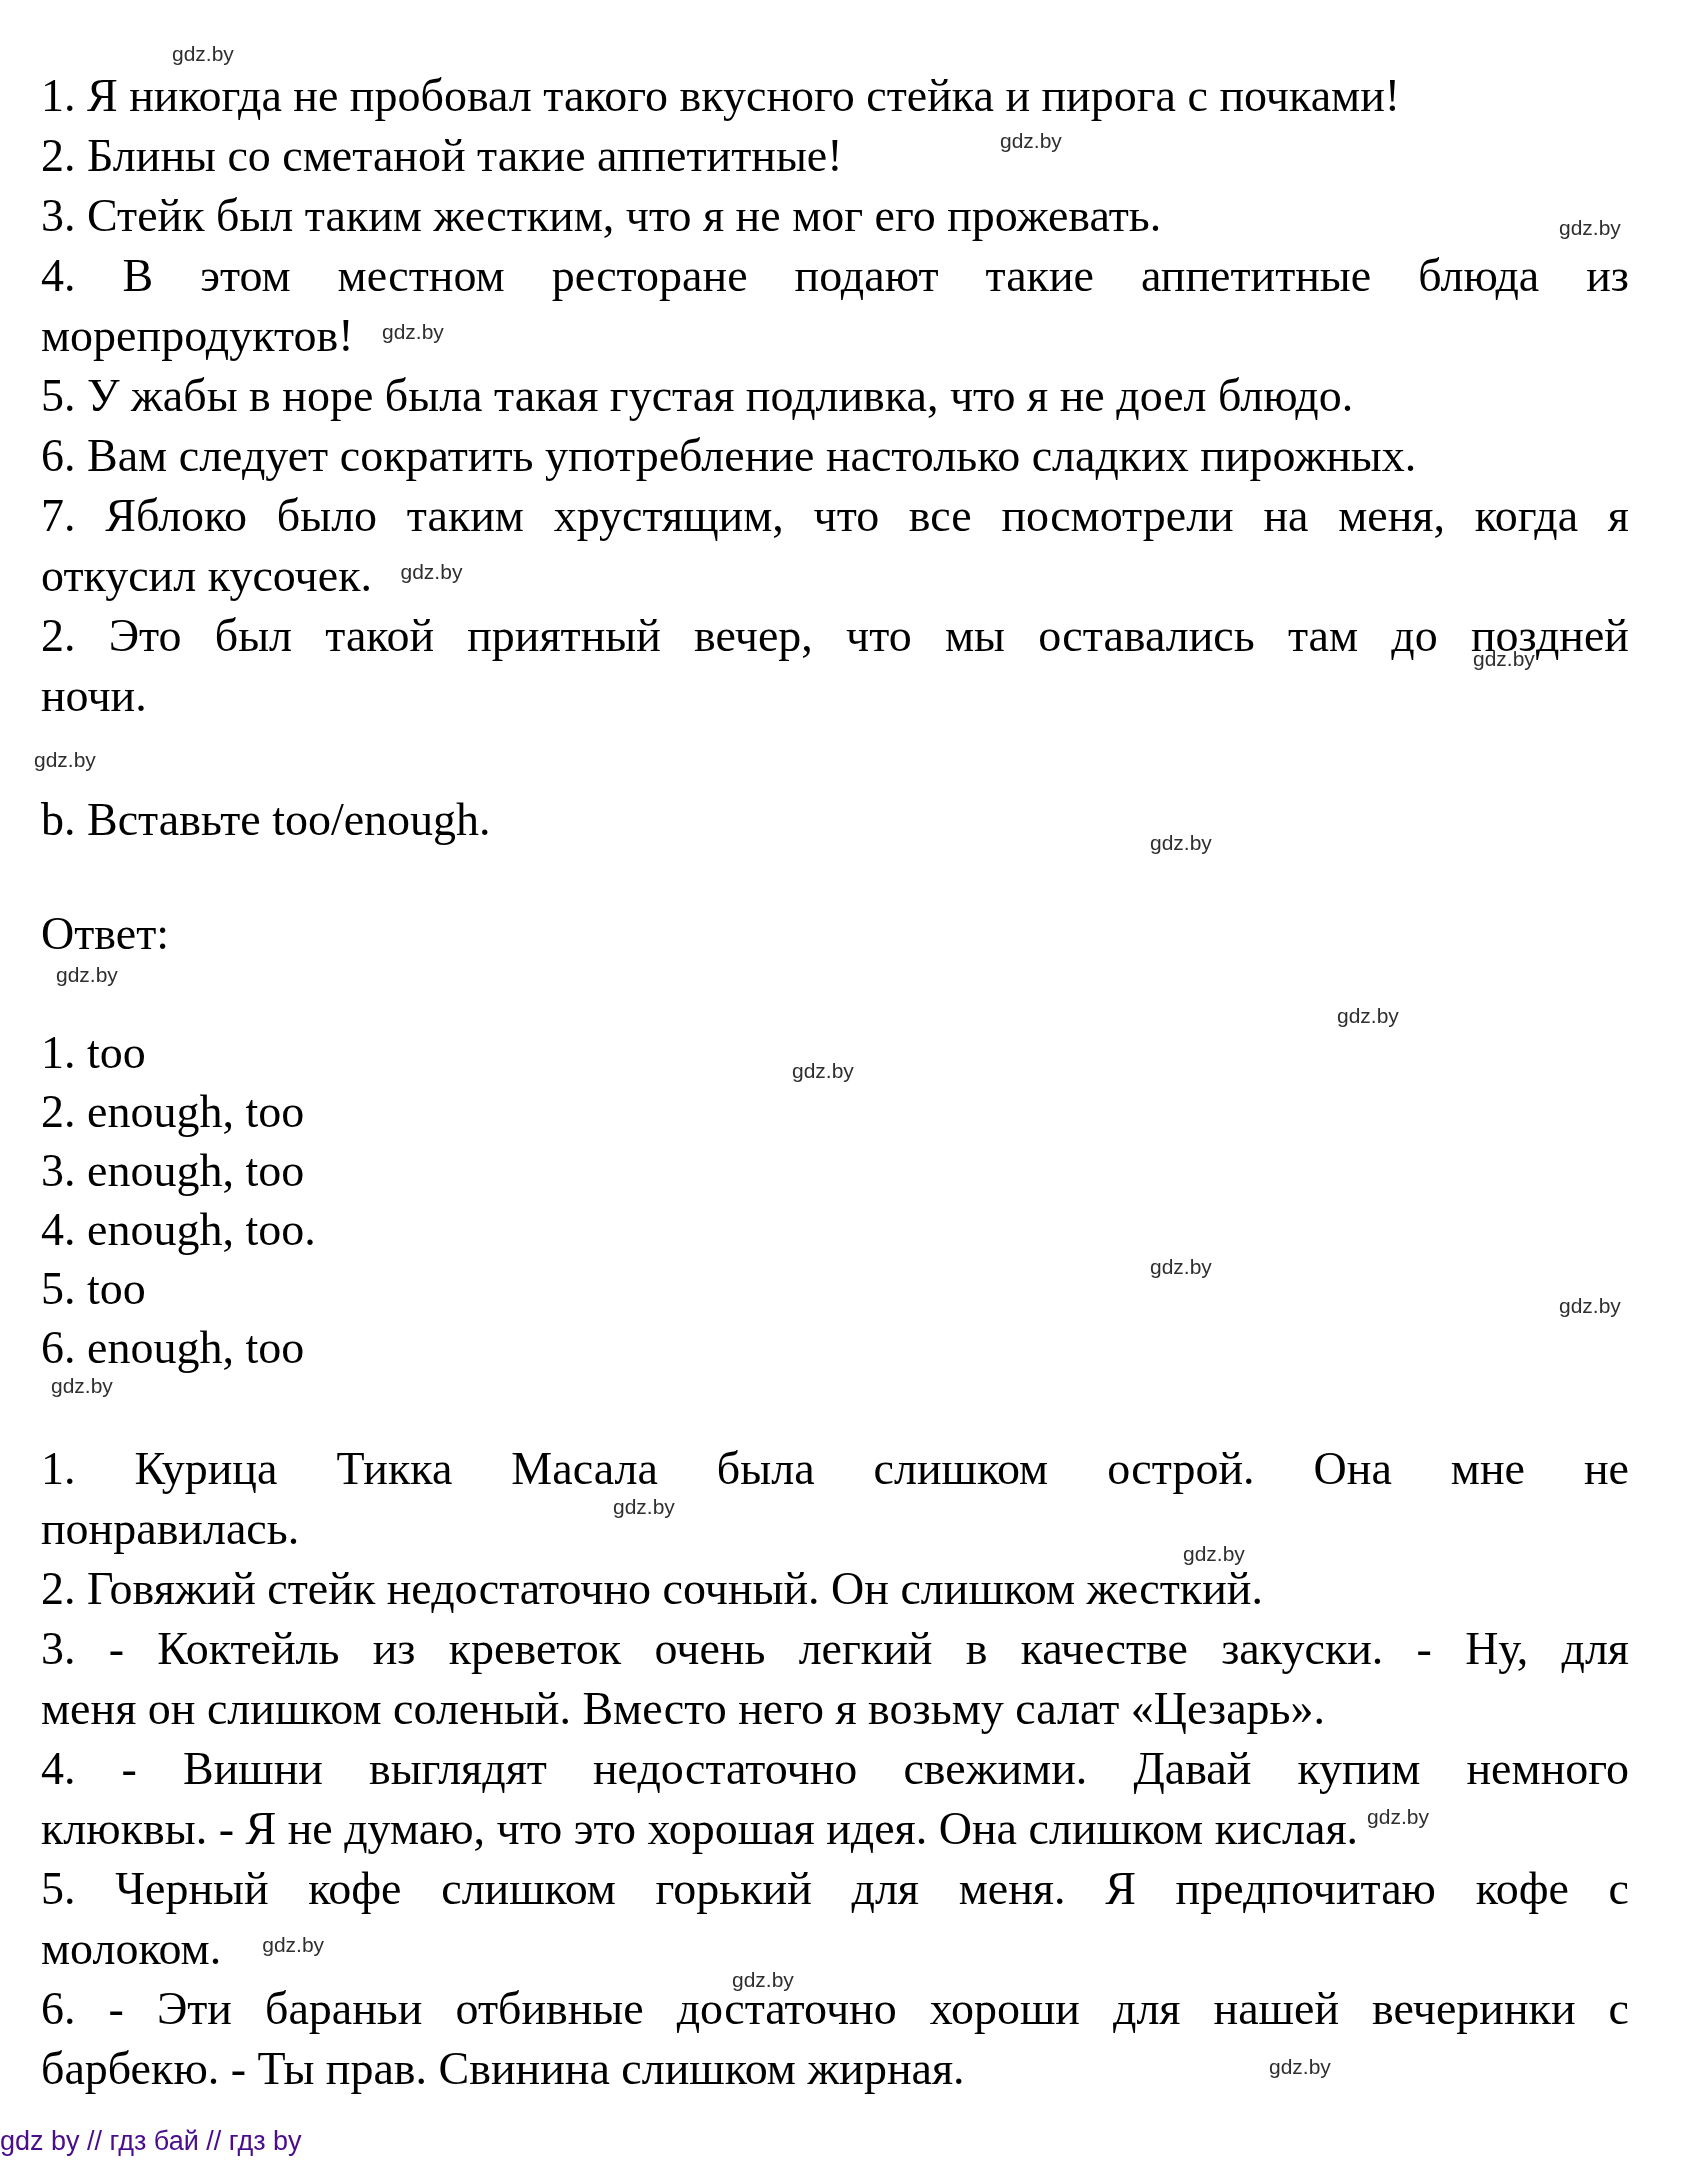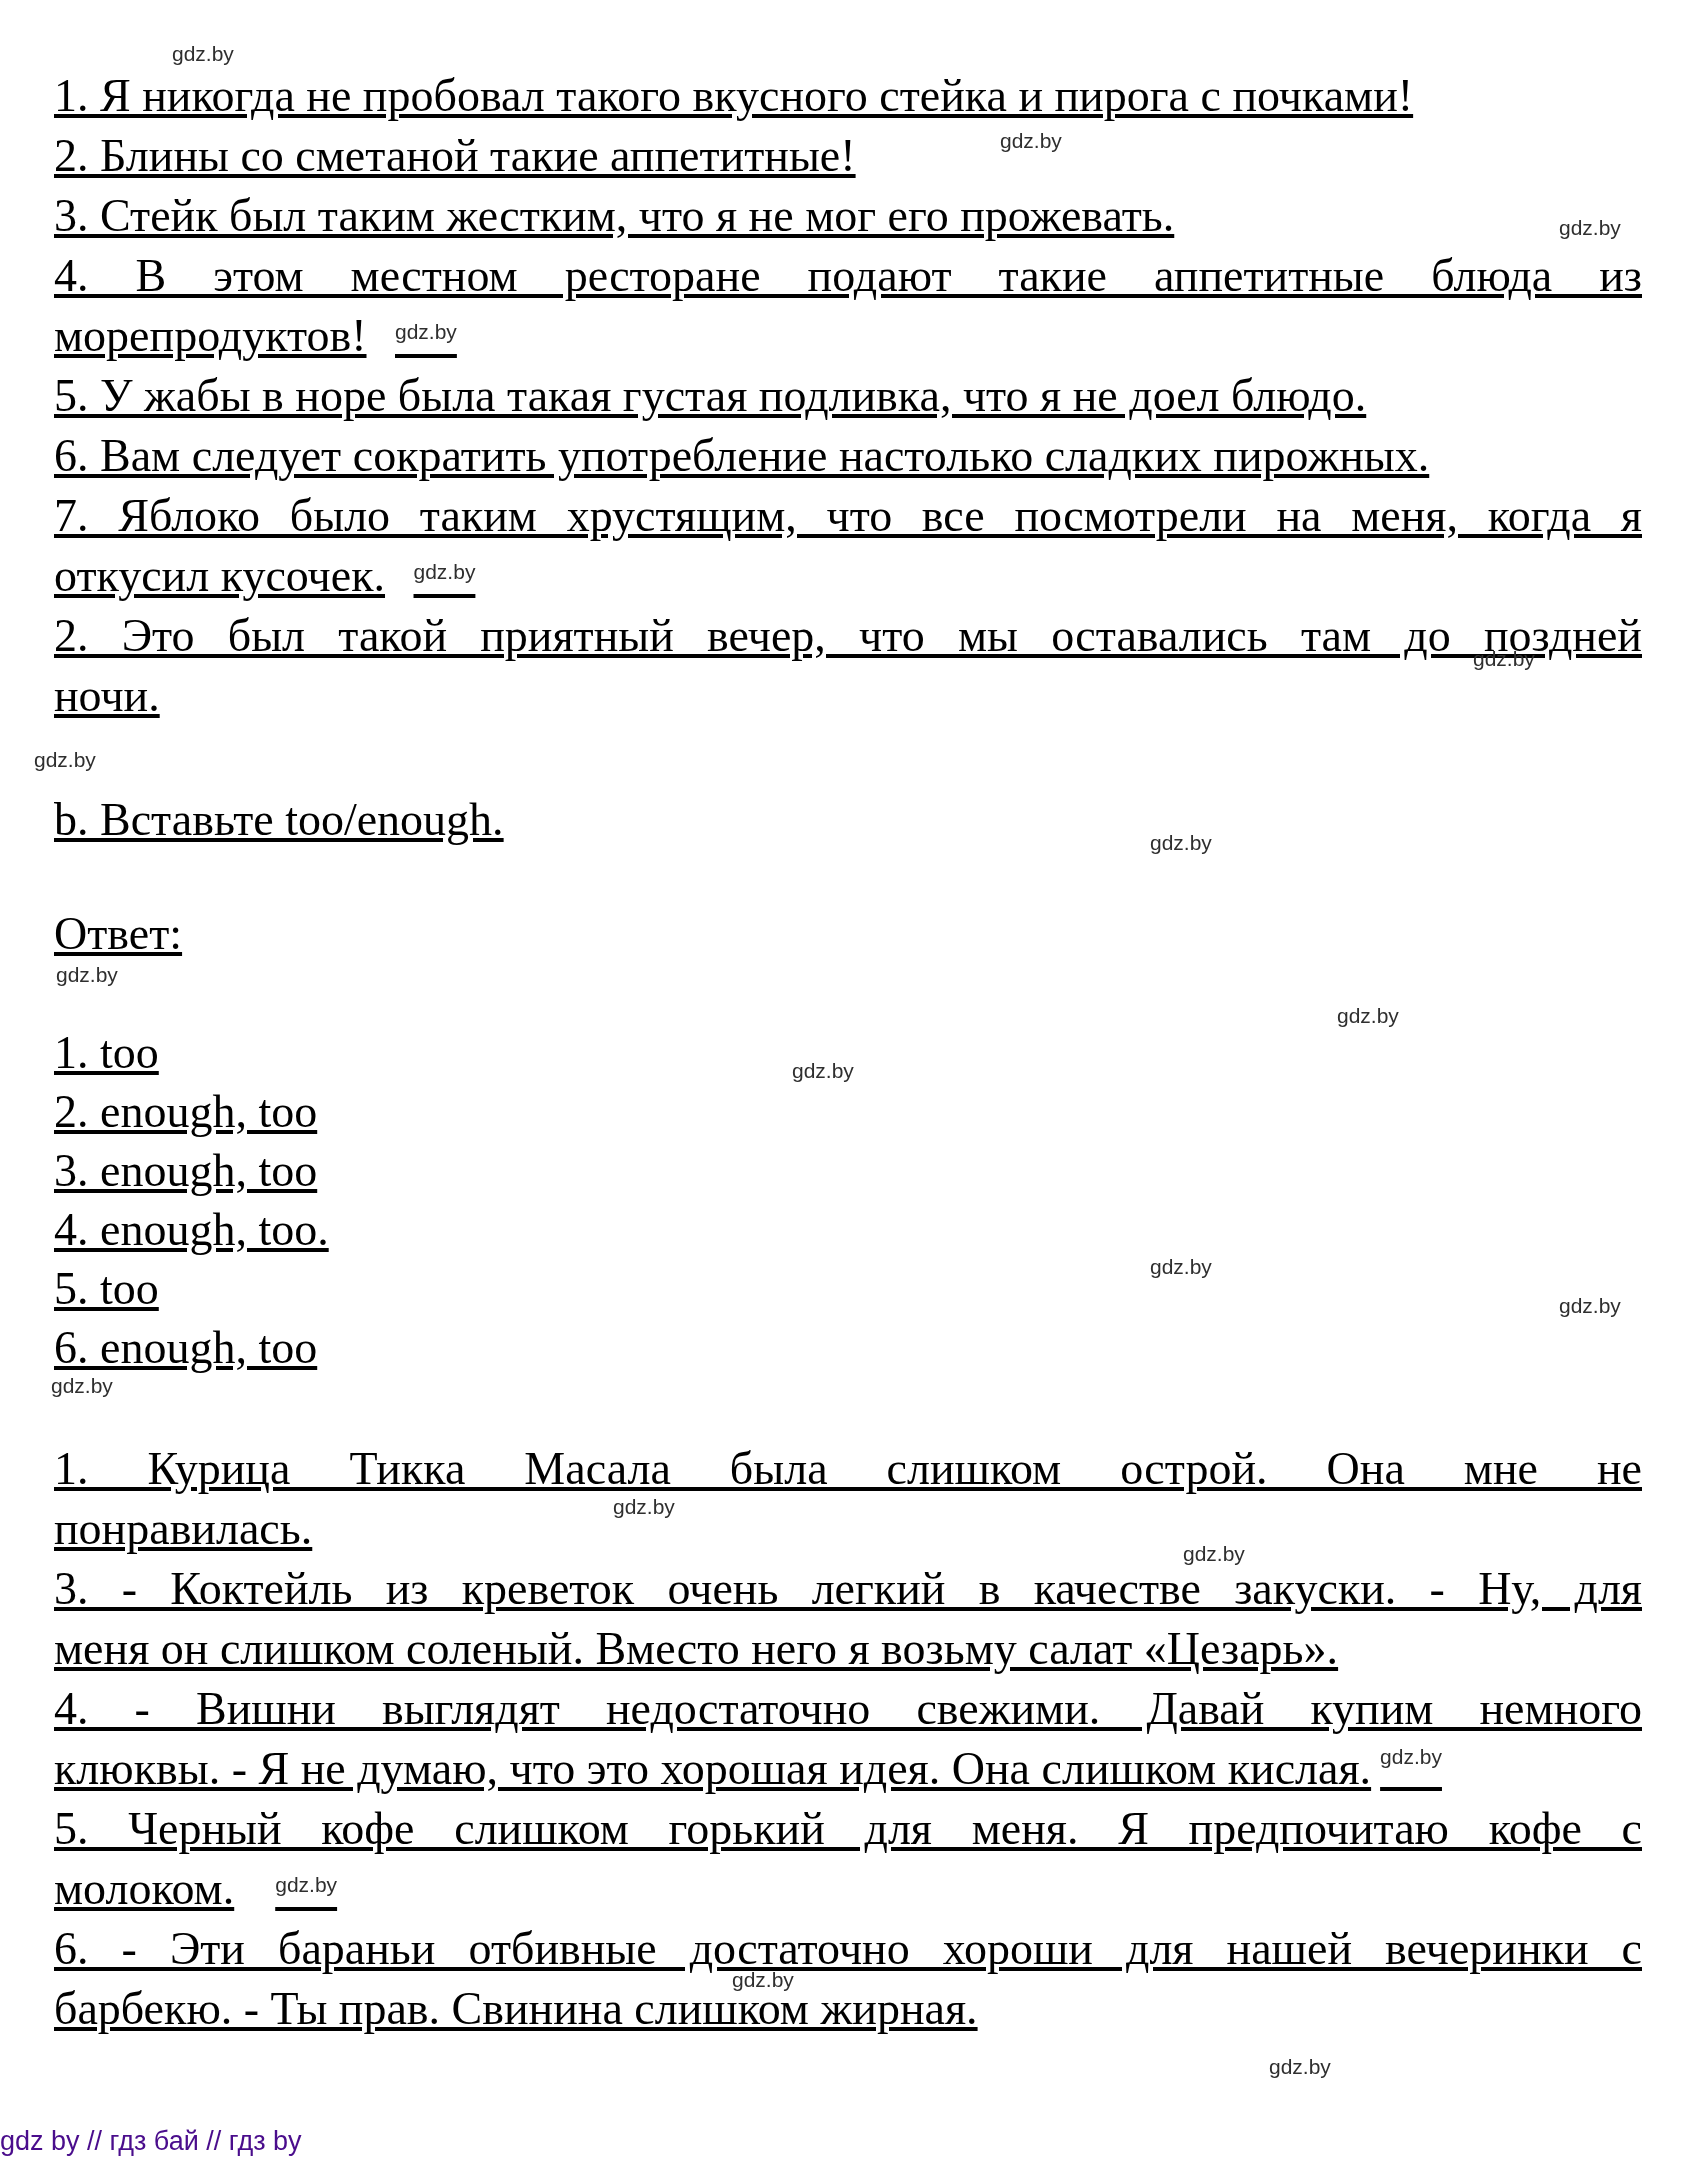--- a/index.html
+++ b/index.html
@@ -7,21 +7,21 @@
     width:1703px;height:2161px;background:#ffffff;position:relative;
     font-family:"Liberation Serif", serif;color:var(--text-black,#000);
     overflow:hidden;
   }
   .page{position:absolute;inset:0;}
   .banner{
     position:absolute;top:1.8px;left:0;width:1703px;text-align:center;
     font-family:"Liberation Sans", sans-serif;font-size:36px;line-height:39px;
     color:var(--banner-green,#33cc33);
   }
-  .textcol{position:absolute;left:54px;width:1588px;text-decoration:underline;}
+  .textcol{position:absolute;left:41px;width:1588px;}
   .sec-a{top:66px;line-height:60px;}
   .sec-btitle{top:790px;line-height:60px;}
   .sec-otvet{top:904px;line-height:60px;}
   .sec-answers{top:1023px;line-height:59px;}
   .sec-trans{top:1439px;line-height:60px;}
   .line{font-size:46px;white-space:nowrap;}
   .line.j{white-space:normal;text-align:justify;text-align-last:justify;}
   .footer{
     position:absolute;top:2126px;left:0;width:1703px;text-align:left;
     font-family:"Liberation Sans", sans-serif;font-size:27px;line-height:30px;
@@ -69,20 +69,21 @@
     <div class="line">2. enough, too</div>
     <div class="line">3. enough, too</div>
     <div class="line">4. enough, too.</div>
     <div class="line">5. too</div>
     <div class="line">6. enough, too</div>
   </div>
 
   <div class="textcol sec-trans">
     <div class="line j">1. Курица Тикка Масала была слишком острой. Она мне не</div>
     <div class="line">понравилась.</div>
+    <div class="line">2. Говяжий стейк недостаточно сочный. Он слишком жесткий.</div>
     <div class="line j">3. - Коктейль из креветок очень легкий в качестве закуски. - Ну, для</div>
     <div class="line">меня он слишком соленый. Вместо него я возьму салат «Цезарь».</div>
     <div class="line j">4. - Вишни выглядят недостаточно свежими. Давай купим немного</div>
     <div class="line"><span>клюквы. - Я не думаю, что это хорошая идея. Она слишком кислая.</span><span class="wm wm-i hi">gdz.by</span></div>
     <div class="line j">5. Черный кофе слишком горький для меня. Я предпочитаю кофе с</div>
     <div class="line"><span>молоком.</span><span class="wm wm-i gap">gdz.by</span></div>
     <div class="line j">6. - Эти бараньи отбивные достаточно хороши для нашей вечеринки с</div>
     <div class="line">барбекю. - Ты прав. Свинина слишком жирная.</div>
   </div>
 

